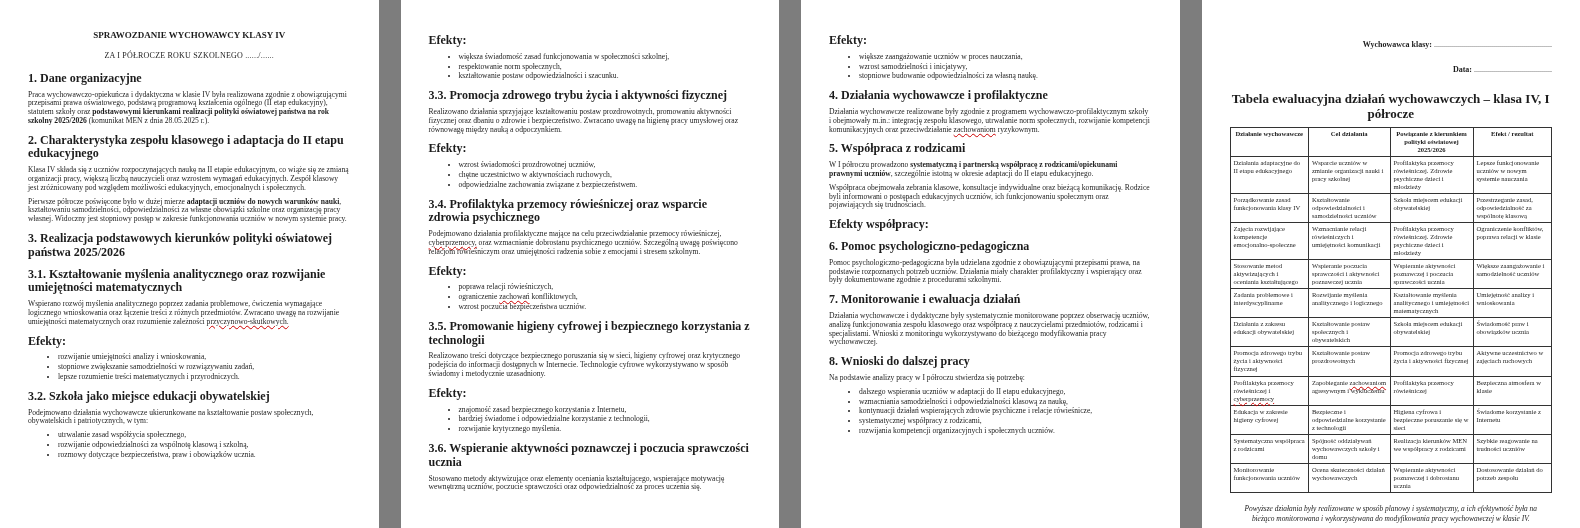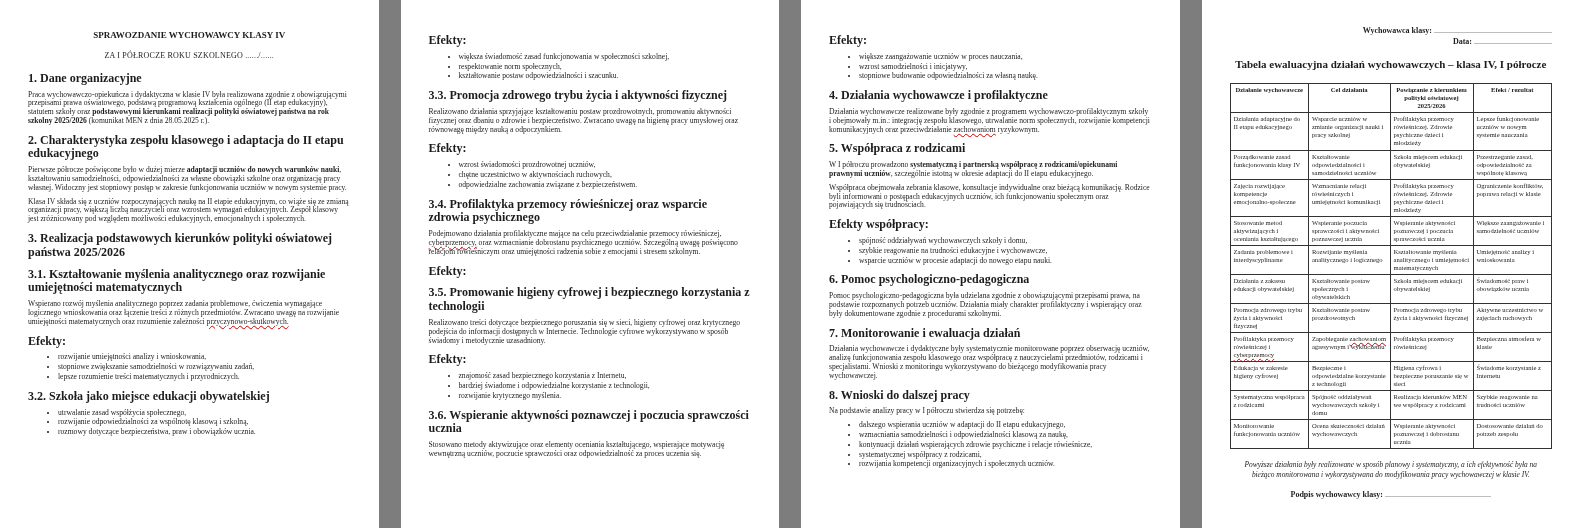--- a/index.html
+++ b/index.html
@@ -28,55 +28,56 @@
   ul.list{margin:4px 0 6px;padding-left:30px;}
   ul.list li{margin:1px 0;}
   .b{font-weight:bold;}
   .sp{
     text-decoration:underline;
     text-decoration-style:wavy;
     text-decoration-color:var(--spell);
     text-decoration-thickness:1px;
     text-underline-offset:1px;
   }
-  .field{font-size:8px;margin:2px 0;}
+  .field{font-size:8px;margin:16px 0;}
   .field.right{text-align:right;}
   .field.center{text-align:center;margin-top:10px;}
   .field .lbl{font-weight:bold;}
-  .tbl-title{text-align:center;font-weight:bold;font-size:11px;margin:11px 0 13px;}
+  .tbl-title{text-align:center;font-weight:bold;font-size:13px;margin:11px 0 6px;}
   table.eval{width:100%;border-collapse:collapse;font-size:6.6px;line-height:1.22;}
   table.eval th,table.eval td{
     border:1px solid var(--border);
     padding:2px 3px;vertical-align:top;text-align:left;
   }
   table.eval th{font-weight:bold;text-align:center;vertical-align:top;}
   .note{font-style:italic;text-align:center;font-size:7.4px;margin:11px 6px 7px;line-height:1.3;}
 </style>
 </head>
 <body>
 
 <div class="viewer">
   <div class="page page-1">
       <div class="doc-title">SPRAWOZDANIE WYCHOWAWCY KLASY IV</div>
       <div class="doc-subtitle">ZA I PÓŁROCZE ROKU SZKOLNEGO ....../......</div>
       <div class="h">1. Dane organizacyjne</div>
       <p class="para">Praca wychowawczo-opiekuńcza i dydaktyczna w klasie IV była realizowana zgodnie z obowiązującymi przepisami prawa oświatowego, podstawą programową kształcenia ogólnego (II etap edukacyjny), statutem szkoły oraz <span class="b ">podstawowymi kierunkami realizacji polityki oświatowej państwa na rok szkolny 2025/2026</span> (komunikat MEN z dnia 28.05.2025 r.).</p>
       <div class="h">2. Charakterystyka zespołu klasowego i adaptacja do II etapu edukacyjnego</div>
+      <p class="para">Klasa IV składa się z uczniów rozpoczynających naukę na II etapie edukacyjnym, co wiąże się ze zmianą organizacji pracy, większą liczbą nauczycieli oraz wzrostem wymagań edukacyjnych. Zespół klasowy jest zróżnicowany pod względem możliwości edukacyjnych, emocjonalnych i społecznych.</p>
       <p class="para">Pierwsze półrocze poświęcone było w dużej mierze <span class="b ">adaptacji uczniów do nowych warunków nauki</span>, kształtowaniu samodzielności, odpowiedzialności za własne obowiązki szkolne oraz organizację pracy własnej. Widoczny jest stopniowy postęp w zakresie funkcjonowania uczniów w nowym systemie pracy.</p>
-      <p class="para">Klasa IV składa się z uczniów rozpoczynających naukę na II etapie edukacyjnym, co wiąże się ze zmianą organizacji pracy, większą liczbą nauczycieli oraz wzrostem wymagań edukacyjnych. Zespół klasowy jest zróżnicowany pod względem możliwości edukacyjnych, emocjonalnych i społecznych.</p>
       <div class="h">3. Realizacja podstawowych kierunków polityki oświatowej państwa 2025/2026</div>
       <div class="h">3.1. Kształtowanie myślenia analitycznego oraz rozwijanie umiejętności matematycznych</div>
       <p class="para">Wspierano rozwój myślenia analitycznego poprzez zadania problemowe, ćwiczenia wymagające logicznego wnioskowania oraz łączenie treści z różnych przedmiotów. Zwracano uwagę na rozwijanie umiejętności matematycznych oraz rozumienie zależności <span class="sp">przyczynowo-skutkowych.</span></p>
       <div class="h">Efekty:</div>
       <ul class="list">
         <li>rozwijanie umiejętności analizy i wnioskowania,</li>
         <li>stopniowe zwiększanie samodzielności w rozwiązywaniu zadań,</li>
         <li>lepsze rozumienie treści matematycznych i przyrodniczych.</li>
       </ul>
       <div class="h">3.2. Szkoła jako miejsce edukacji obywatelskiej</div>
+      <p class="para">Podejmowano działania wychowawcze ukierunkowane na kształtowanie postaw społecznych, obywatelskich i patriotycznych, w tym:</p>
       <ul class="list">
         <li>utrwalanie zasad współżycia społecznego,</li>
         <li>rozwijanie odpowiedzialności za wspólnotę klasową i szkolną,</li>
         <li>rozmowy dotyczące bezpieczeństwa, praw i obowiązków ucznia.</li>
       </ul>
     </div>
   <div class="sep"></div>
   <div class="page page-2">
       <div class="h">Efekty:</div>
       <ul class="list">
@@ -88,20 +89,25 @@
       <p class="para">Realizowano działania sprzyjające kształtowaniu postaw prozdrowotnych, promowaniu aktywności fizycznej oraz dbaniu o zdrowie i bezpieczeństwo. Zwracano uwagę na higienę pracy umysłowej oraz równowagę między nauką a odpoczynkiem.</p>
       <div class="h">Efekty:</div>
       <ul class="list">
         <li>wzrost świadomości prozdrowotnej uczniów,</li>
         <li>chętne uczestnictwo w aktywnościach ruchowych,</li>
         <li>odpowiedzialne zachowania związane z bezpieczeństwem.</li>
       </ul>
       <div class="h">3.4. Profilaktyka przemocy rówieśniczej oraz wsparcie zdrowia psychicznego</div>
       <p class="para">Podejmowano działania profilaktyczne mające na celu przeciwdziałanie przemocy rówieśniczej, <span class="sp">cyberprzemocy,</span> oraz wzmacnianie dobrostanu psychicznego uczniów. Szczególną uwagę poświęcono relacjom rówieśniczym oraz umiejętności radzenia sobie z emocjami i stresem szkolnym.</p>
       <div class="h">Efekty:</div>
+      <ul class="list">
+        <li>poprawa relacji rówieśniczych,</li>
+        <li>ograniczenie <span class="sp">zachowań</span> konfliktowych,</li>
+        <li>wzrost poczucia bezpieczeństwa uczniów.</li>
+      </ul>
       <div class="h">3.5. Promowanie higieny cyfrowej i bezpiecznego korzystania z technologii</div>
       <p class="para">Realizowano treści dotyczące bezpiecznego poruszania się w sieci, higieny cyfrowej oraz krytycznego podejścia do informacji dostępnych w Internecie. Technologie cyfrowe wykorzystywano w sposób świadomy i metodycznie uzasadniony.</p>
       <div class="h">Efekty:</div>
       <ul class="list">
         <li>znajomość zasad bezpiecznego korzystania z Internetu,</li>
         <li>bardziej świadome i odpowiedzialne korzystanie z technologii,</li>
         <li>rozwijanie krytycznego myślenia.</li>
       </ul>
       <div class="h">3.6. Wspieranie aktywności poznawczej i poczucia sprawczości ucznia</div>
       <p class="para">Stosowano metody aktywizujące oraz elementy oceniania kształtującego, wspierające motywację wewnętrzną uczniów, poczucie sprawczości oraz odpowiedzialność za proces uczenia się.</p>
@@ -113,25 +119,20 @@
         <li>większe zaangażowanie uczniów w proces nauczania,</li>
         <li>wzrost samodzielności i inicjatywy,</li>
         <li>stopniowe budowanie odpowiedzialności za własną naukę.</li>
       </ul>
       <div class="h">4. Działania wychowawcze i profilaktyczne</div>
       <p class="para">Działania wychowawcze realizowane były zgodnie z programem wychowawczo-profilaktycznym szkoły i obejmowały m.in.: integrację zespołu klasowego, utrwalanie norm społecznych, rozwijanie kompetencji komunikacyjnych oraz przeciwdziałanie <span class="sp">zachowaniom</span> ryzykownym.</p>
       <div class="h">5. Współpraca z rodzicami</div>
       <p class="para">W I półroczu prowadzono <span class="b ">systematyczną i partnerską współpracę z rodzicami/opiekunami prawnymi uczniów</span>, szczególnie istotną w okresie adaptacji do II etapu edukacyjnego.</p>
       <p class="para">Współpraca obejmowała zebrania klasowe, konsultacje indywidualne oraz bieżącą komunikację. Rodzice byli informowani o postępach edukacyjnych uczniów, ich funkcjonowaniu społecznym oraz pojawiających się trudnościach.</p>
       <div class="h">Efekty współpracy:</div>
-      <ul class="list">
-        <li>spójność oddziaływań wychowawczych szkoły i domu,</li>
-        <li>szybkie reagowanie na trudności edukacyjne i wychowawcze,</li>
-        <li>wsparcie uczniów w procesie adaptacji do nowego etapu nauki.</li>
-      </ul>
       <div class="h">6. Pomoc psychologiczno-pedagogiczna</div>
       <p class="para">Pomoc psychologiczno-pedagogiczna była udzielana zgodnie z obowiązującymi przepisami prawa, na podstawie rozpoznanych potrzeb uczniów. Działania miały charakter profilaktyczny i wspierający oraz były dokumentowane zgodnie z procedurami szkolnymi.</p>
       <div class="h">7. Monitorowanie i ewaluacja działań</div>
       <p class="para">Działania wychowawcze i dydaktyczne były systematycznie monitorowane poprzez obserwację uczniów, analizę funkcjonowania zespołu klasowego oraz współpracę z nauczycielami przedmiotów, rodzicami i specjalistami. Wnioski z monitoringu wykorzystywano do bieżącego modyfikowania pracy wychowawczej.</p>
       <div class="h">8. Wnioski do dalszej pracy</div>
       <p class="para">Na podstawie analizy pracy w I półroczu stwierdza się potrzebę:</p>
       <ul class="list">
         <li>dalszego wspierania uczniów w adaptacji do II etapu edukacyjnego,</li>
         <li>wzmacniania samodzielności i odpowiedzialności klasową za naukę,</li>
         <li>kontynuacji działań wspierających zdrowie psychiczne i relacje rówieśnicze,</li>

